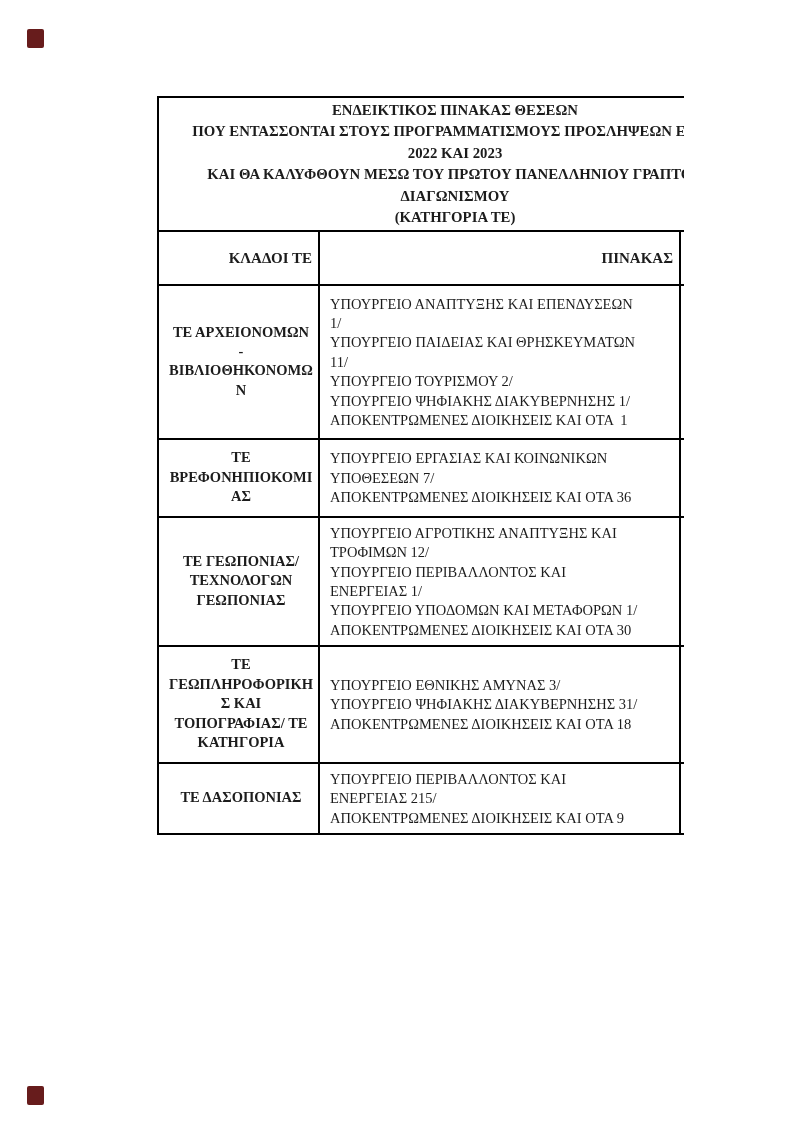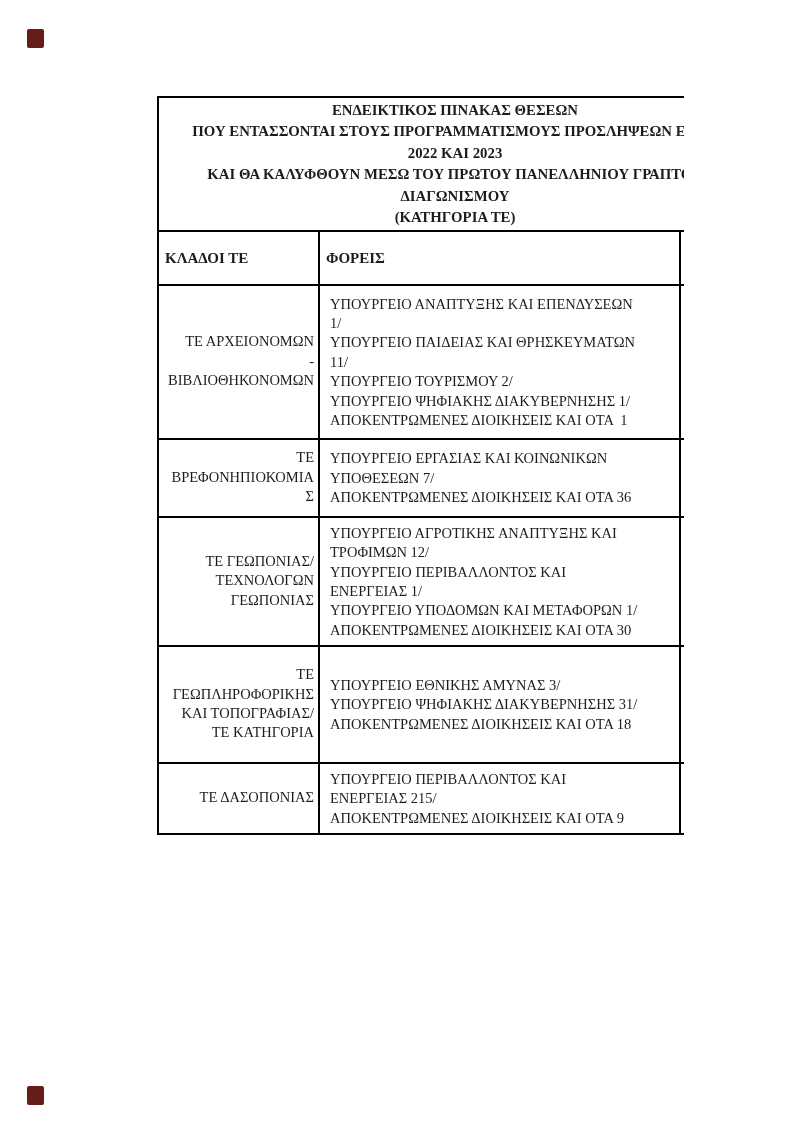--- a/index.html
+++ b/index.html
@@ -44,32 +44,33 @@
     font-weight: bold;
     font-size: 14.8px;
     line-height: 21.4px;
     text-align: center;
     white-space: pre-line;
     padding: 2px 8px;
   }
   .doc-table th {
     font-weight: bold;
     font-size: 15px;
-    text-align: left;
+    text-align: right;
     padding: 2px 6px;
     overflow-wrap: break-word;
     margin-left: 16px;
   }
   .cell-klados {
     font-size: 14.5px;
     line-height: 19.4px;
-    text-align: right;
+    text-align: center;
     padding: 2px 4px 4px 9px;
     white-space: pre-line;
     overflow-wrap: break-word;
+    font-weight: bold;
   }
   .cell-foreis {
     font-size: 14.5px;
     line-height: 19.4px;
     text-align: left;
     padding: 2px 8px 2px 10px;
     white-space: pre-wrap;
     overflow-wrap: break-word;
   }
   .cell-theseis {
@@ -103,21 +104,21 @@
       <tr class="r-title">
         <td class="title-cell" colspan="3">ΕΝΔΕΙΚΤΙΚΟΣ ΠΙΝΑΚΑΣ ΘΕΣΕΩΝ
 ΠΟΥ ΕΝΤΑΣΣΟΝΤΑΙ ΣΤΟΥΣ ΠΡΟΓΡΑΜΜΑΤΙΣΜΟΥΣ ΠΡΟΣΛΗΨΕΩΝ ΕΤΩΝ
 2022 ΚΑΙ 2023
 ΚΑΙ ΘΑ ΚΑΛΥΦΘΟΥΝ ΜΕΣΩ ΤΟΥ ΠΡΩΤΟΥ ΠΑΝΕΛΛΗΝΙΟΥ ΓΡΑΠΤΟΥ
 ΔΙΑΓΩΝΙΣΜΟΥ
 (ΚΑΤΗΓΟΡΙΑ ΤΕ)</td>
       </tr>
       <tr class="r-head">
         <th>ΚΛΑΔΟΙ ΤΕ</th>
-        <th>ΦΟΡΕΙΣ</th>
+        <th>ΠΙΝΑΚΑΣ</th>
         <th>ΠΡΩΤΟΥ</th>
       </tr>
       <tr class="r-1">
         <td class="cell-klados">ΤΕ ΑΡΧΕΙΟΝΟΜΩΝ
 -
 ΒΙΒΛΙΟΘΗΚΟΝΟΜΩΝ</td>
         <td class="cell-foreis">ΥΠΟΥΡΓΕΙΟ ΑΝΑΠΤΥΞΗΣ ΚΑΙ ΕΠΕΝΔΥΣΕΩΝ
 1/
 ΥΠΟΥΡΓΕΙΟ ΠΑΙΔΕΙΑΣ ΚΑΙ ΘΡΗΣΚΕΥΜΑΤΩΝ
 11/

